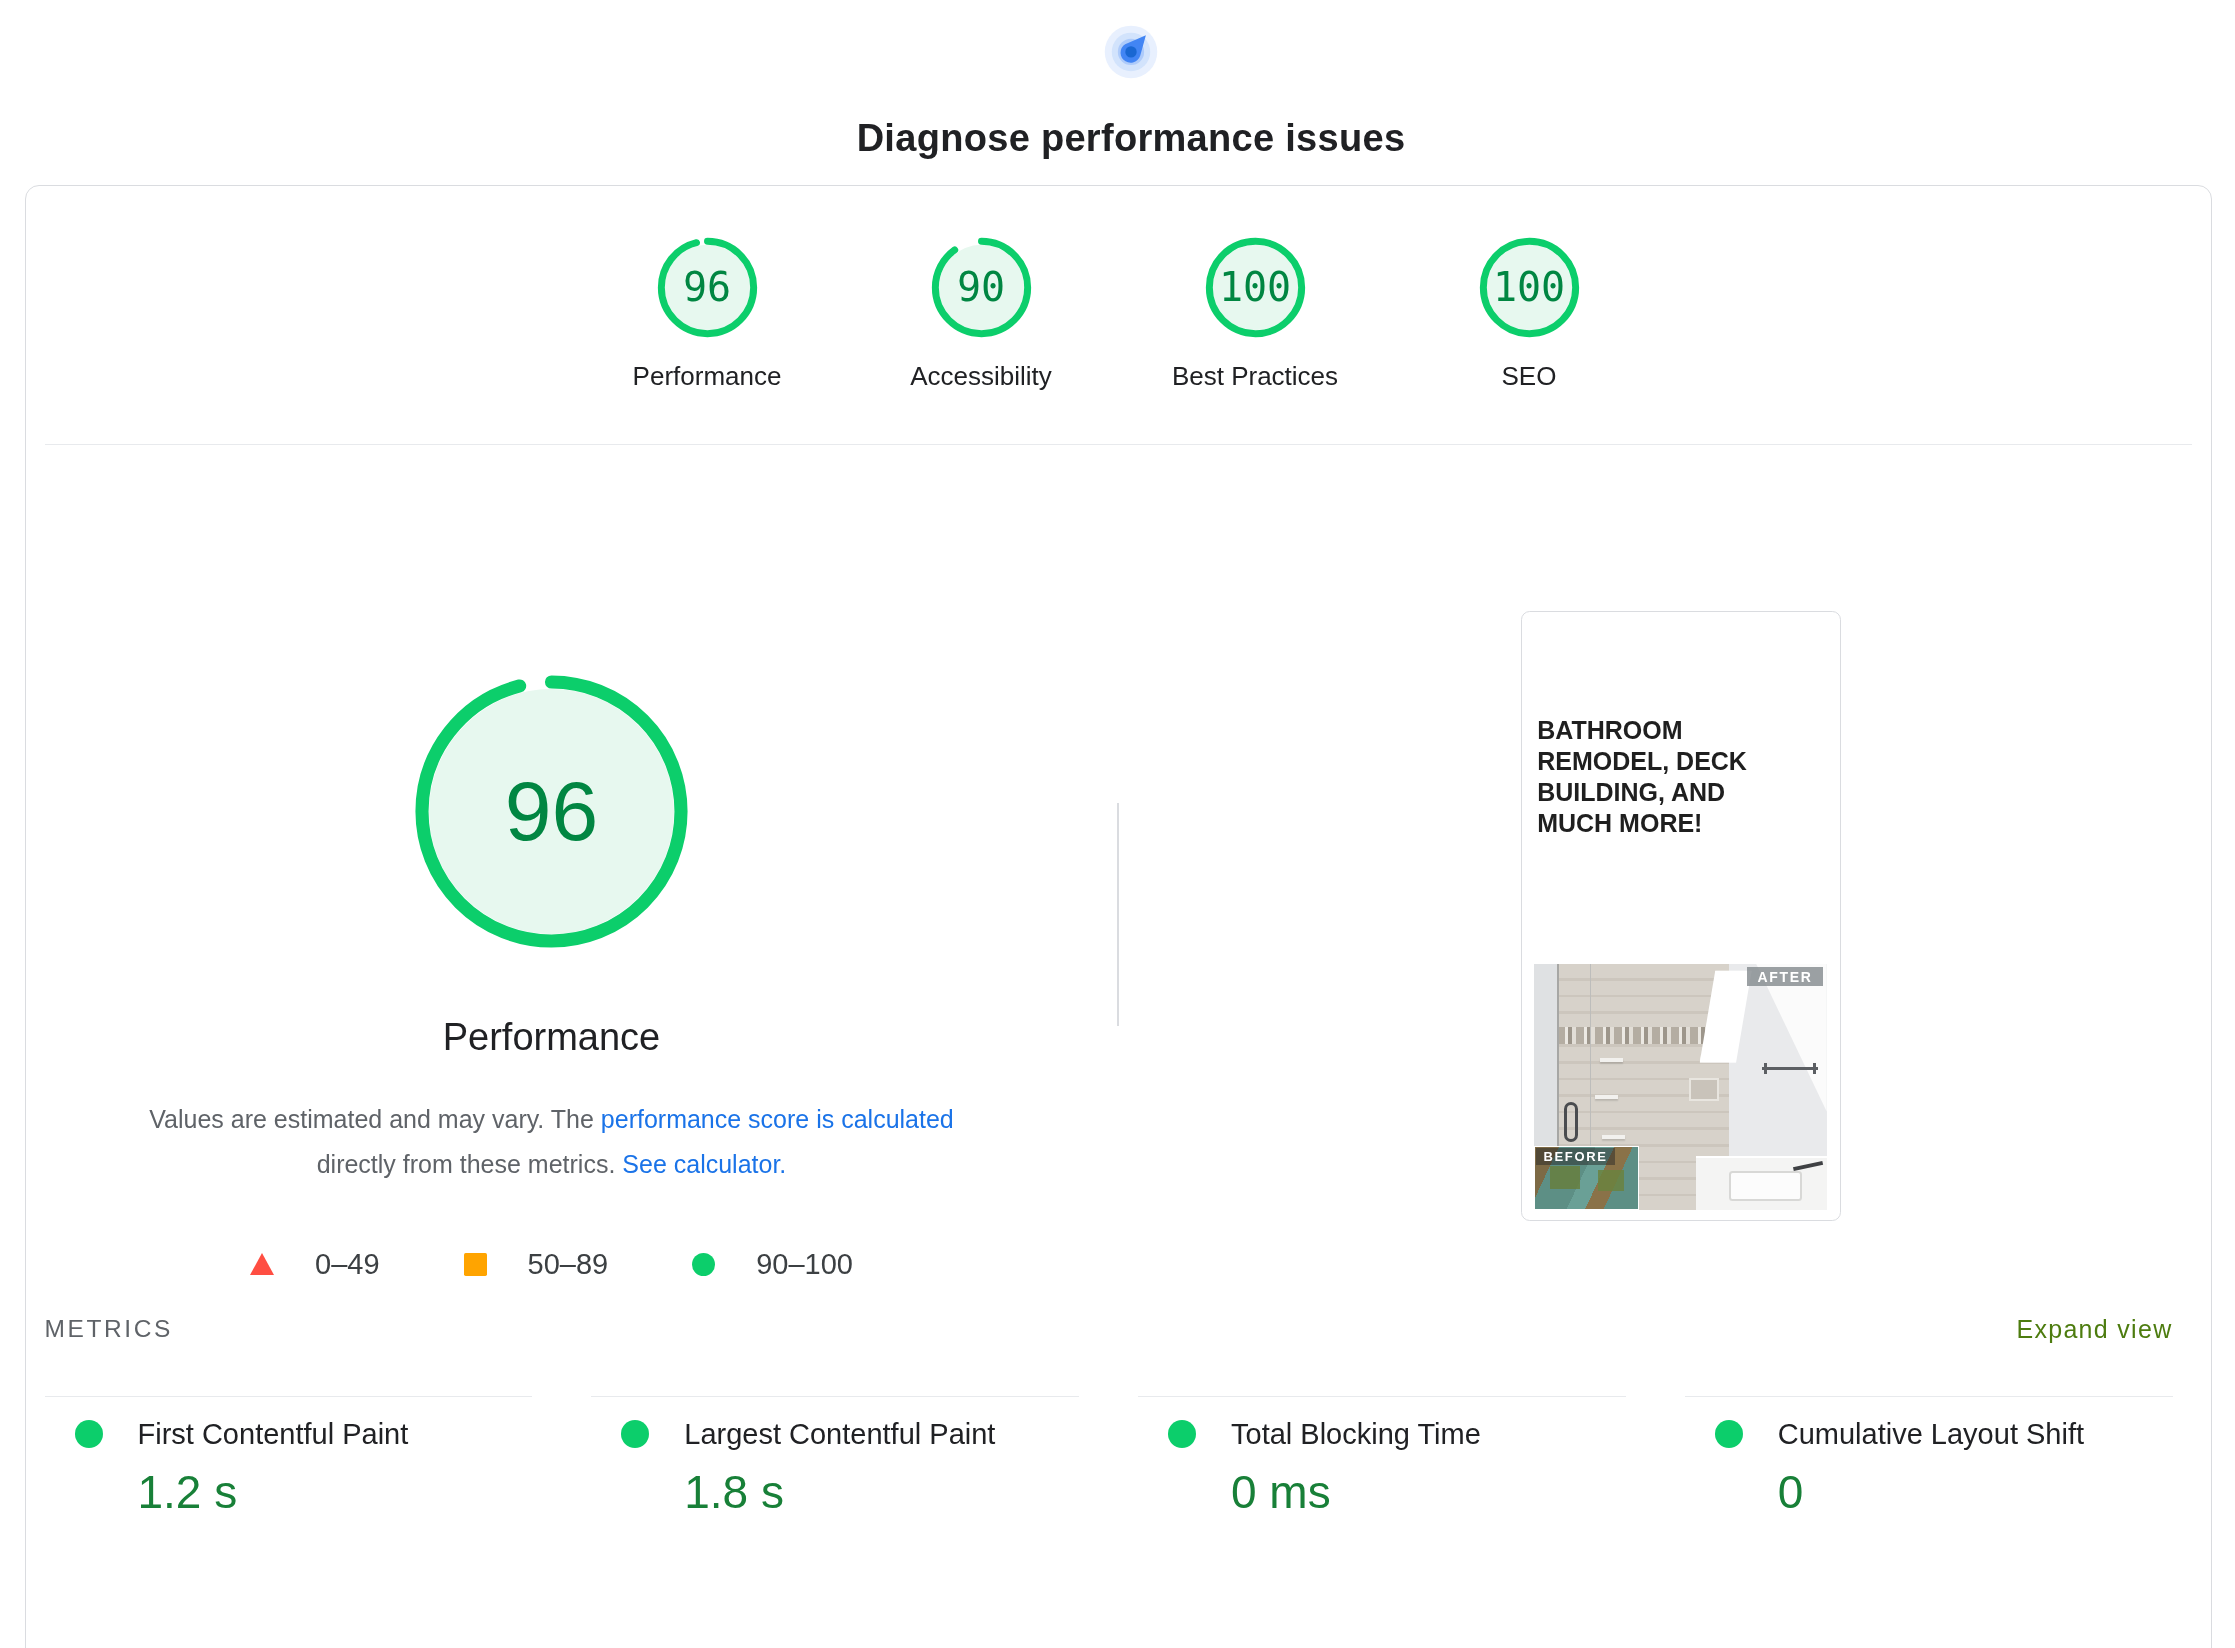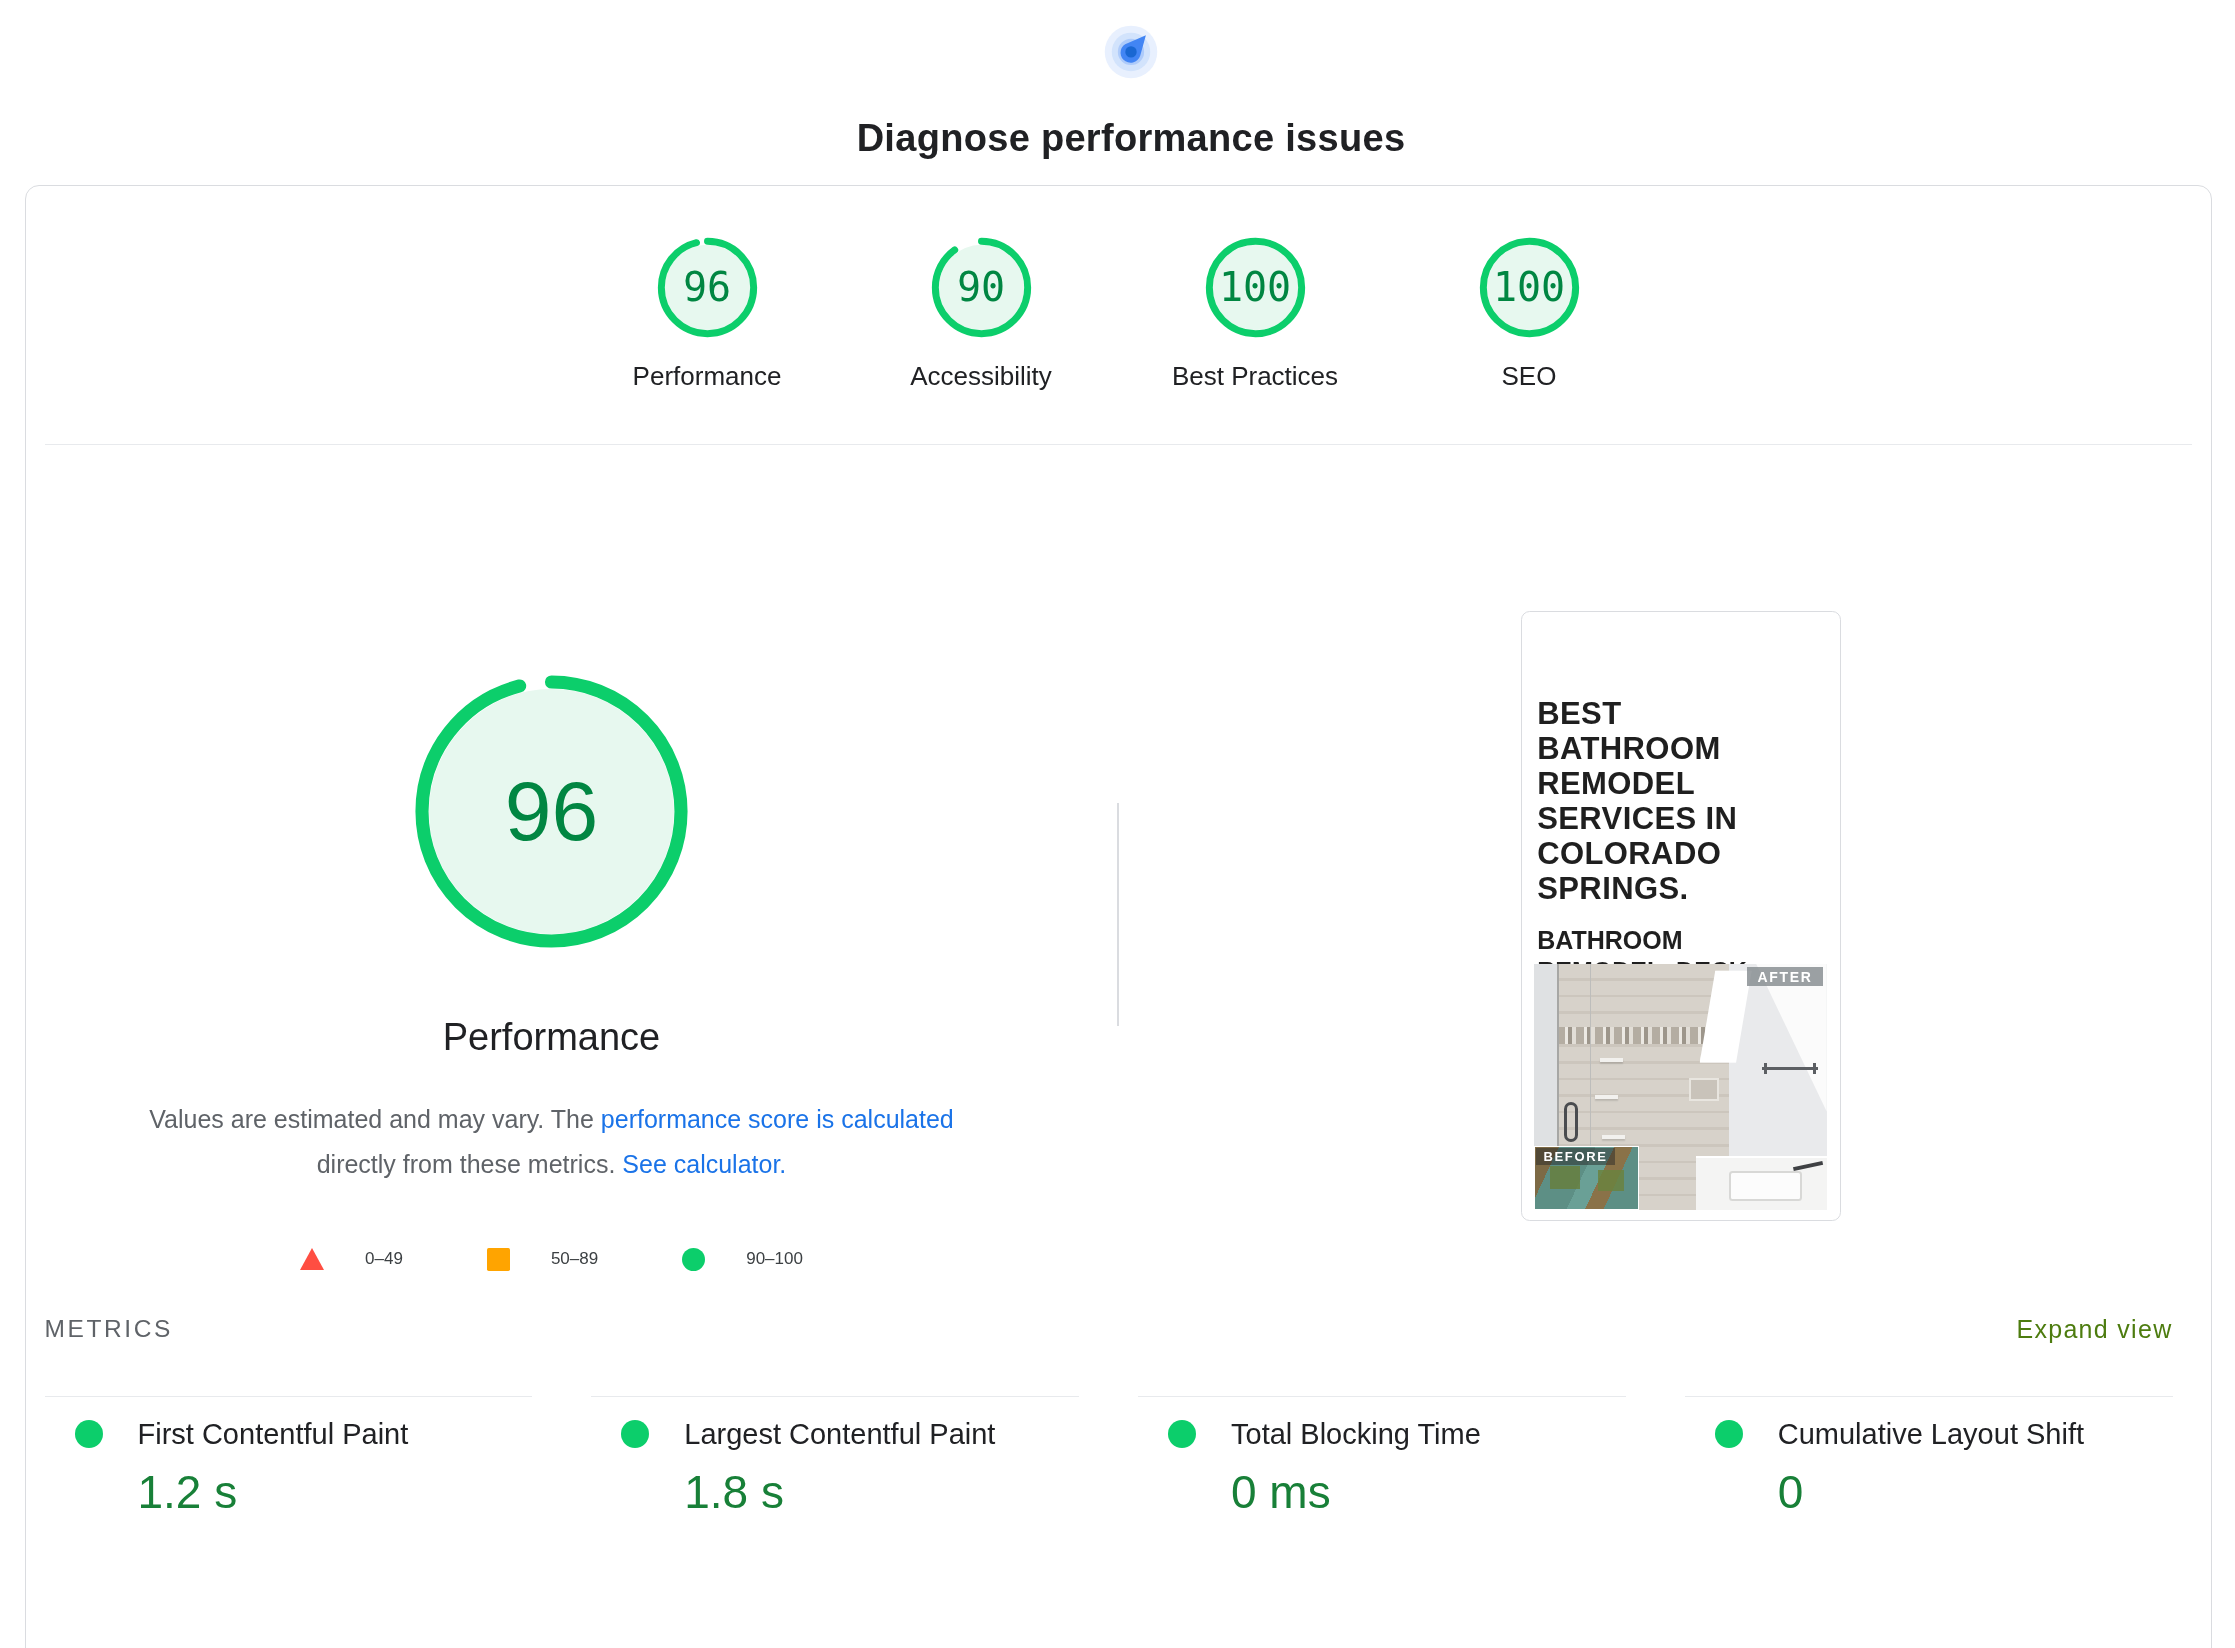--- a/index.html
+++ b/index.html
@@ -29,21 +29,21 @@
   
   .overview { position:relative; height:865px; }
   .perf-col { position:absolute; left:85px; top:0; width:882px; text-align:center; }
   .gauge-lg { position:relative; width:273px; height:273px; margin:230px auto 0 auto; }
   .gauge-lg .num { position:absolute; inset:0; display:flex; align-items:center; justify-content:center;
                    font-size:84px; color:#018642; }
   .perf-heading { margin-top:68px; font-size:38px; font-weight:400; color:#202124; }
   .perf-desc { margin-top:38px; font-size:25px; line-height:45px; color:#5f6368; }
   .perf-desc .lnk { color:#1a73e8; cursor:pointer; }
   .legend { margin-top:61px; display:flex; justify-content:center; gap:84px; }
-  .legend-item { display:flex; align-items:center; gap:41px; font-size:17px; color:#3c4043; }
+  .legend-item { display:flex; align-items:center; gap:41px; font-size:29px; color:#3c4043; }
   .tri { width:0; height:0; border-left:12.2px solid transparent; border-right:12.2px solid transparent;
          border-bottom:22px solid #ff4e42; }
   .sq  { width:23px; height:23px; background:#ffa400; border-radius:1.7px; }
   .cir { width:23px; height:23px; background:#0cce6b; border-radius:50%; }
 
   .v-divider { position:absolute; left:1091px; top:358px; width:2.6px; height:223px; background:#dadce0; }
 
   
   .thumb { position:absolute; left:1495px; top:166px; width:320px; height:610px;
            border:1.7px solid #dadce0; border-radius:8.7px; background:#fff; overflow:hidden; cursor:pointer; }
@@ -179,21 +179,20 @@
           <span class="cir"></span>
           <span>90–100</span>
         </div>
       </div>
     </div>
 
     <div class="v-divider"></div>
 
     <div class="thumb">
       <div class="thumb-text">
-        <div class="thumb-h1">BEST BATHROOM REMODEL SERVICES IN COLORADO SPRINGS.</div>
         <div class="thumb-h2">BATHROOM REMODEL, DECK BUILDING, AND MUCH MORE!</div>
       </div>
       <div class="photo">
         <div class="tile-wall"></div>
         <div class="accent-band"></div>
         <div class="right-wall"></div>
         <div class="ceiling"></div>
         <div class="skylight"></div>
         <div class="towel-bar"></div>
         <div class="glass-edge1"></div>

